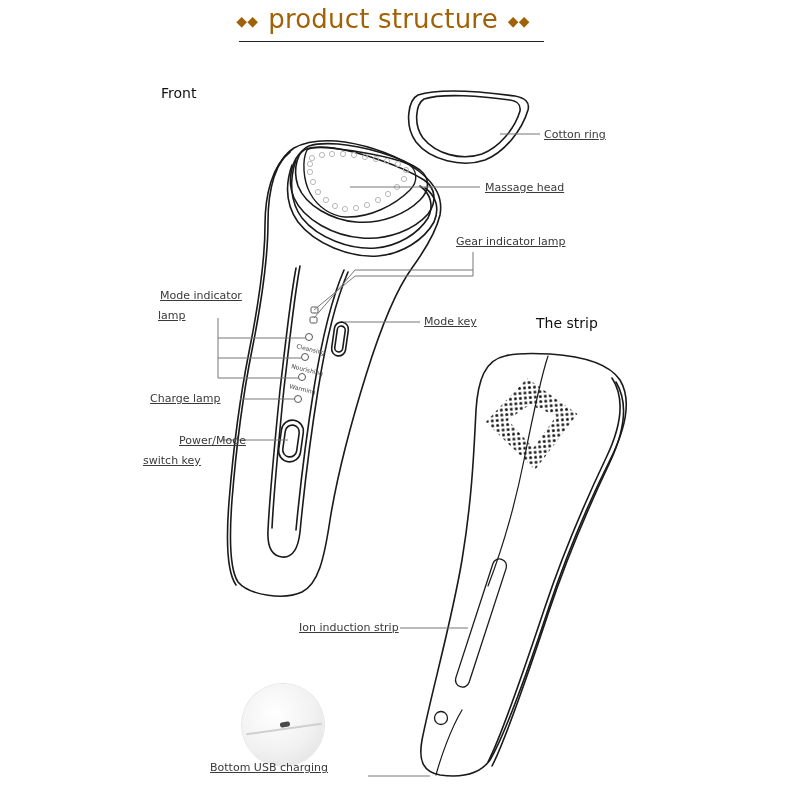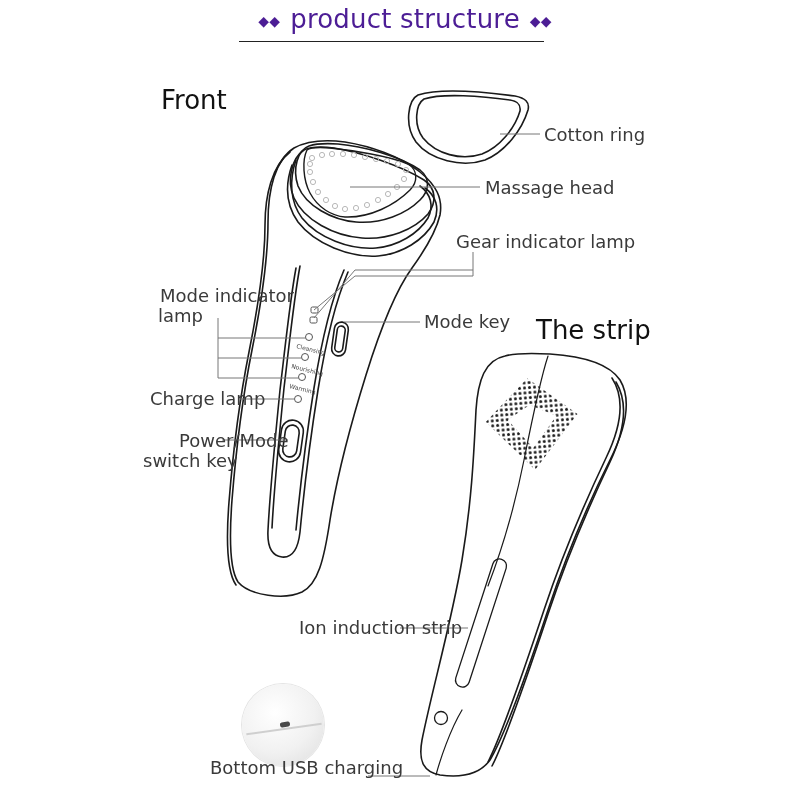--- a/index.html
+++ b/index.html
@@ -1,23 +1,23 @@
 <!DOCTYPE html>
 <html><head>
 <meta charset="utf-8">
 <style>
   html, body { margin: 0; padding: 0; background: #ffffff; }
   body { width: 800px; height: 800px; position: relative; overflow: hidden;
          font-family: "DejaVu Sans", "Liberation Sans", sans-serif; color: #333; }
-  .title { position: absolute; left: 240px; top: 4px; width: 330px; text-align: center;
-           font-size: 26px; color: #4c1d95; letter-spacing: 0.2px; }
+  .title { position: absolute; left: 218px; top: 4px; width: 330px; text-align: center;
+           font-size: 26px; color: #a16207; letter-spacing: 0.2px; }
   .title .orn { font-size: 14px; vertical-align: middle; margin: 0 10px; }
   .title-rule { position: absolute; left: 239px; top: 41px; width: 305px; height: 1px; background: #222; }
-  .heading { position: absolute; font-size: 26px; color: #111; }
-  .label { position: absolute; font-size: 18px; color: #3a3a3a; line-height: 20px; white-space: nowrap; }
+  .heading { position: absolute; font-size: 14px; color: #111; }
+  .label { position: absolute; font-size: 11px; color: #3a3a3a; line-height: 20px; white-space: nowrap; text-decoration: underline; }
   svg.diagram { position: absolute; left: 0; top: 0; }
   .usb-photo { position: absolute; left: 242px; top: 684px; width: 82px; height: 82px; border-radius: 50%;
                background: radial-gradient(circle at 40% 35%, #ffffff 0%, #f1f1f1 55%, #dcdcdc 100%);
                box-shadow: 0 0 0 1px #e4e4e4; overflow: hidden; }
   .usb-photo .seam { position: absolute; left: 4px; top: 44px; width: 76px; height: 2px;
                      background: #cfcfcf; transform: rotate(-8deg); }
   .usb-photo .port { position: absolute; left: 38px; top: 38px; width: 10px; height: 5px;
                      background: #4a4a4a; border-radius: 2px; transform: rotate(-10deg); }
 </style>
 </head>

